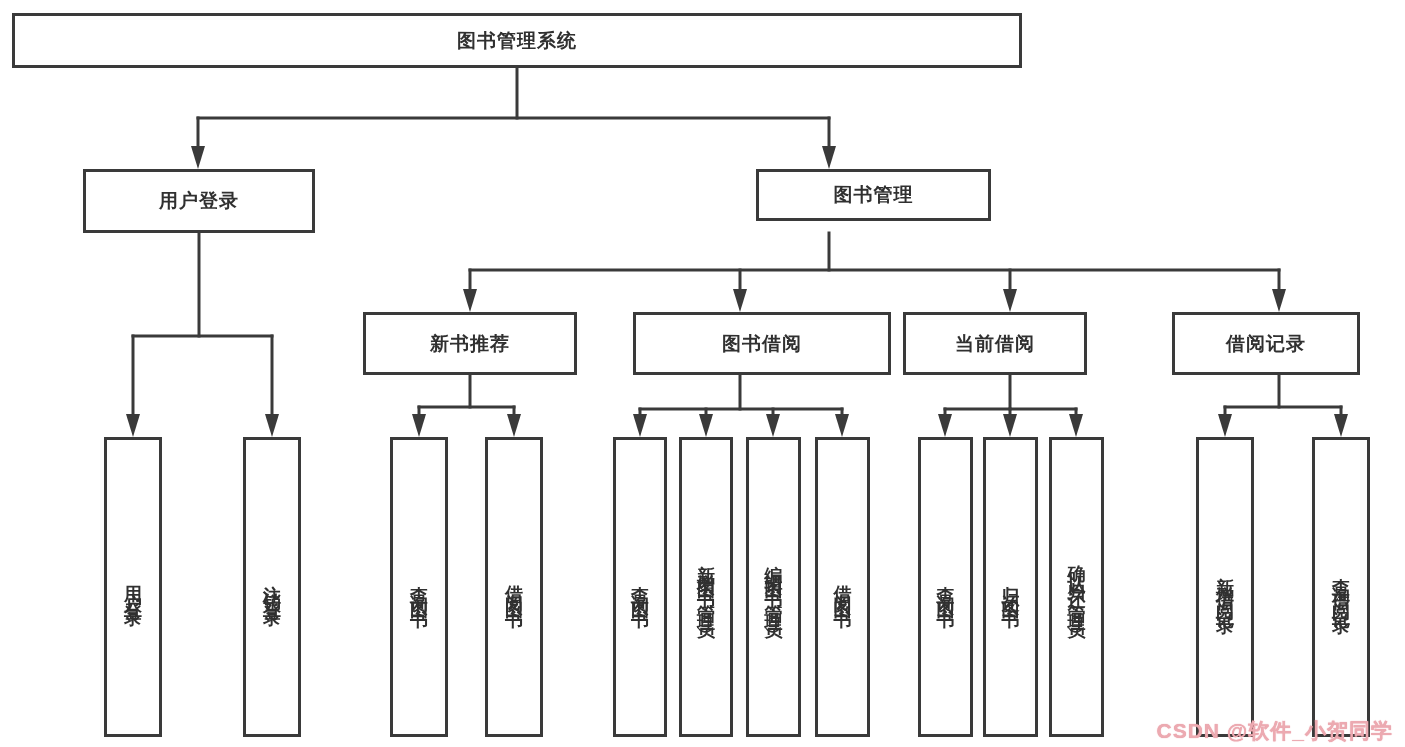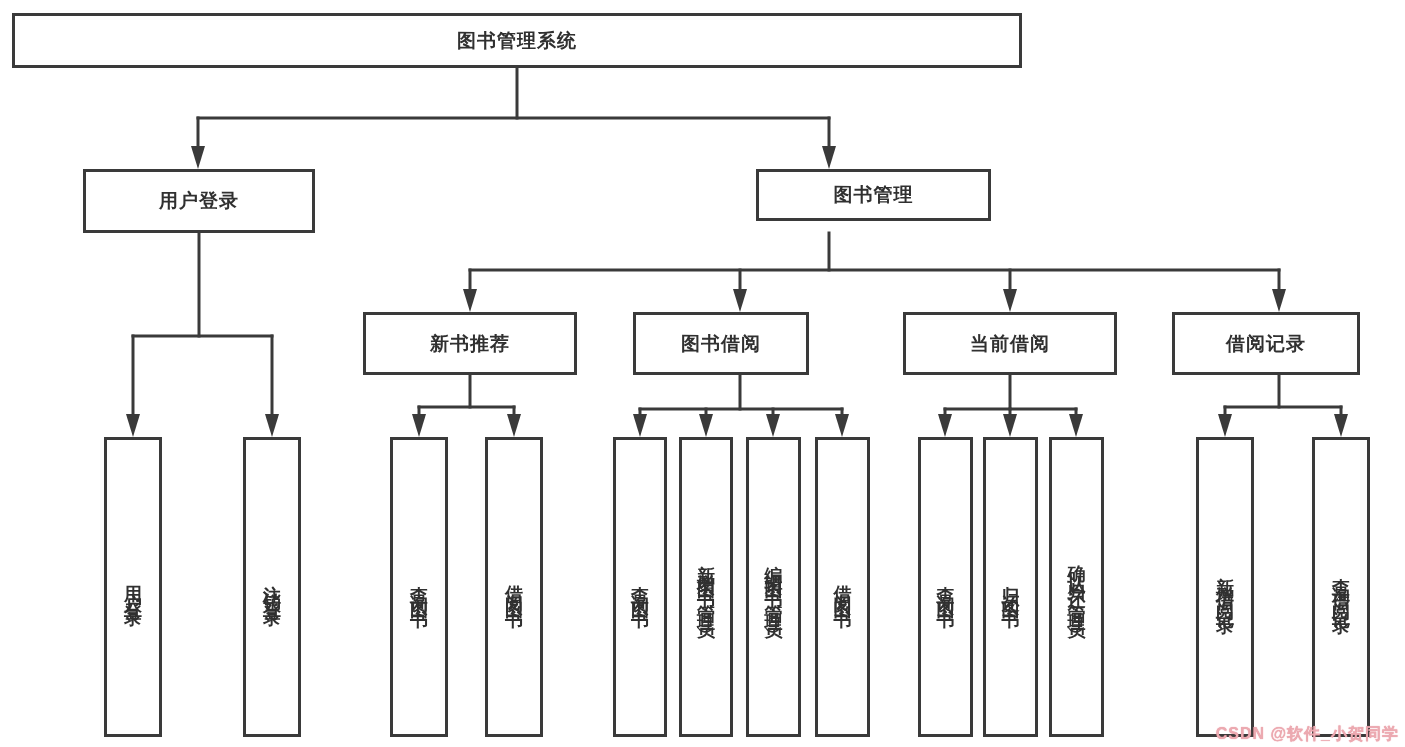--- a/index.html
+++ b/index.html
@@ -40,23 +40,23 @@
     z-index:2;
   }
   .vbox span{
     writing-mode:vertical-rl;
     text-orientation:mixed;
     letter-spacing:8px;
     line-height:1;
   }
   .watermark{
     position:absolute;
-    right:6px;
+    right:12px;
     bottom:2px;
-    font-size:16px;
+    font-size:21px;
     color:var(--wm);
     text-shadow:0 0 1px #e48792;
     letter-spacing:1px;
     z-index:3;
     white-space:nowrap;
     margin-left:33px;
   }
 </style>
 </head>
 <body>
@@ -136,24 +136,24 @@
   <div class="box" style="left:83px;top:169px;width:232px;height:64px;">
     <span>用户登录</span>
   </div>
   <div class="box" style="left:712px;top:169px;width:235px;height:52px;margin-left:44px;">
     <span>图书管理</span>
   </div>
 
   <div class="box" style="left:363px;top:312px;width:214px;height:63px;">
     <span>新书推荐</span>
   </div>
-  <div class="box" style="left:633px;top:312px;width:176px;height:63px;justify-content:center;">
+  <div class="box" style="left:633px;top:312px;width:258px;height:63px;justify-content:center;">
     <span>图书借阅</span>
   </div>
-  <div class="box" style="left:903px;top:312px;width:214px;height:63px;">
+  <div class="box" style="left:903px;top:312px;width:184px;height:63px;">
     <span>当前借阅</span>
   </div>
   <div class="box" style="left:1172px;top:312px;width:188px;height:63px;">
     <span>借阅记录</span>
   </div>
 
   <div class="vbox" style="left:104px;top:437px;width:58px;height:300px;">
     <span>用户登录</span>
   </div>
   <div class="vbox" style="left:243px;top:437px;width:58px;height:300px;">

